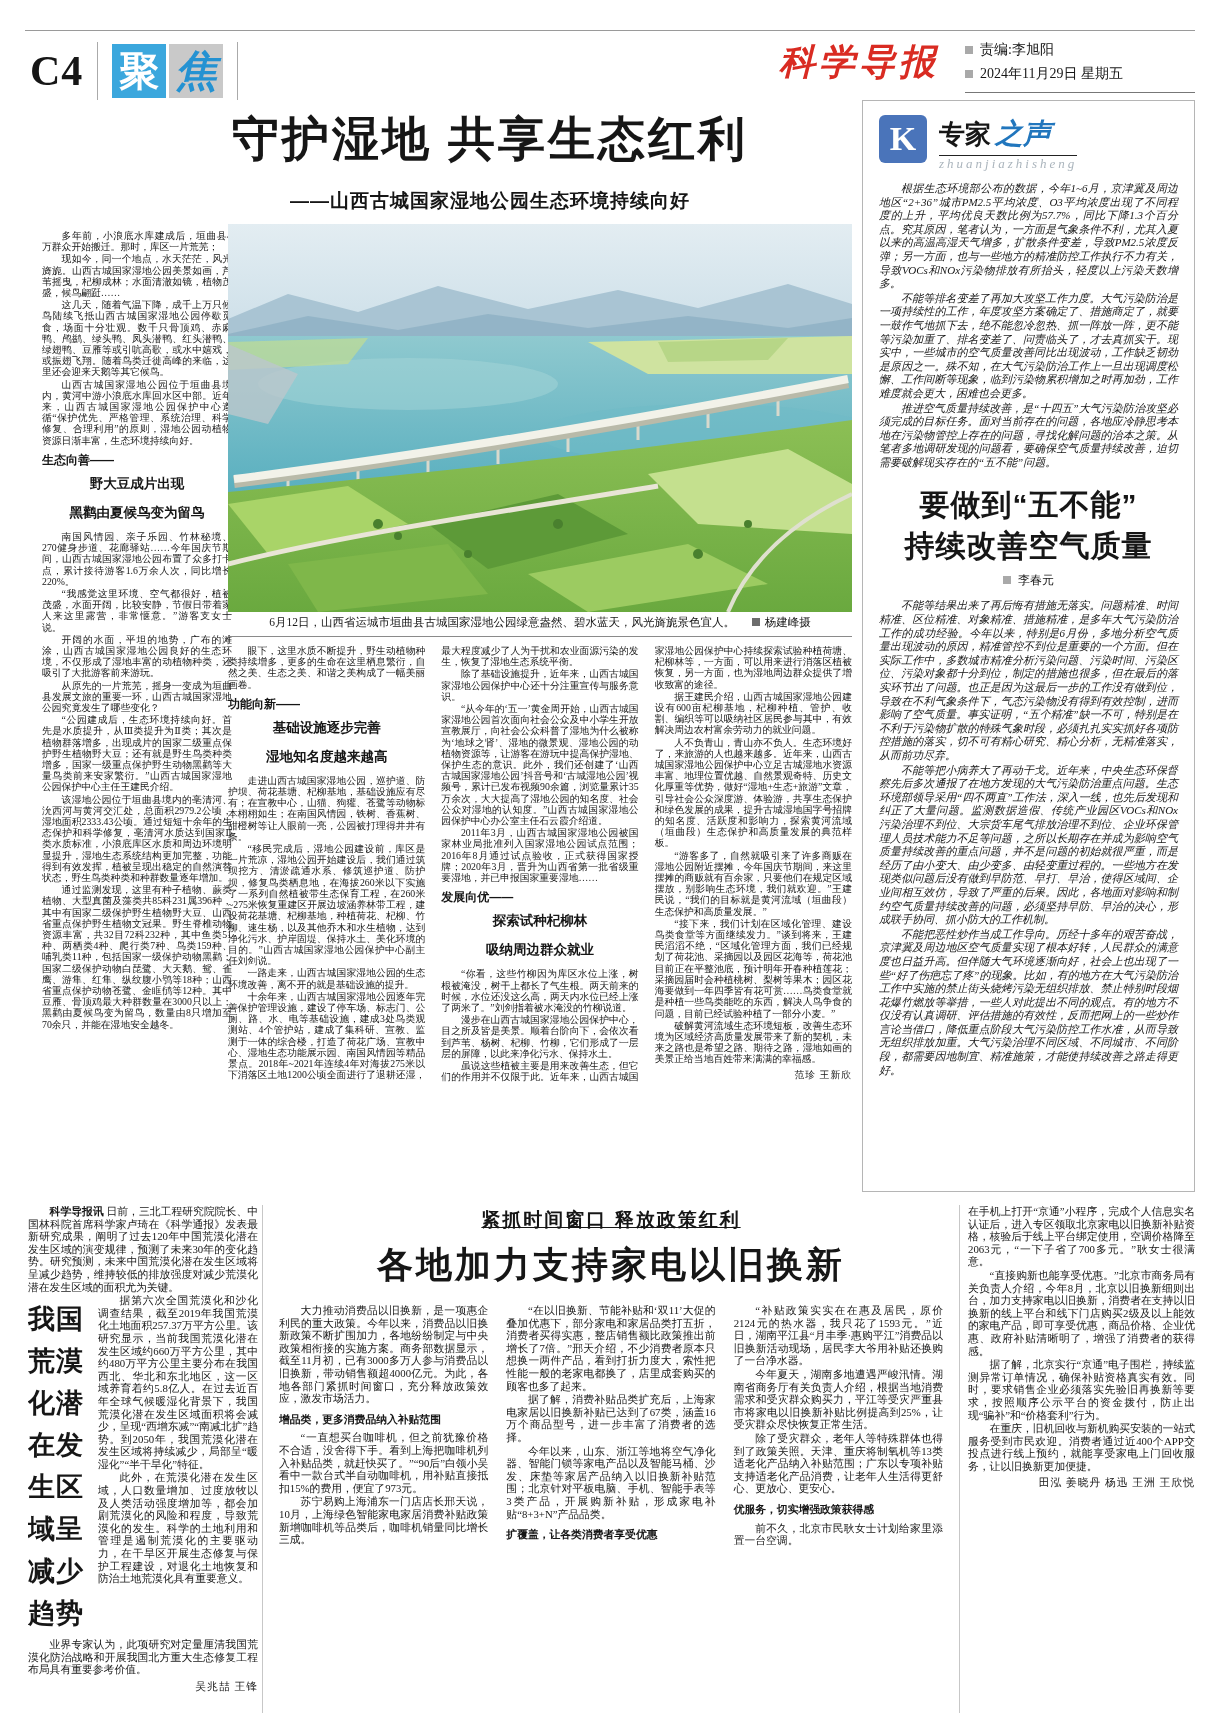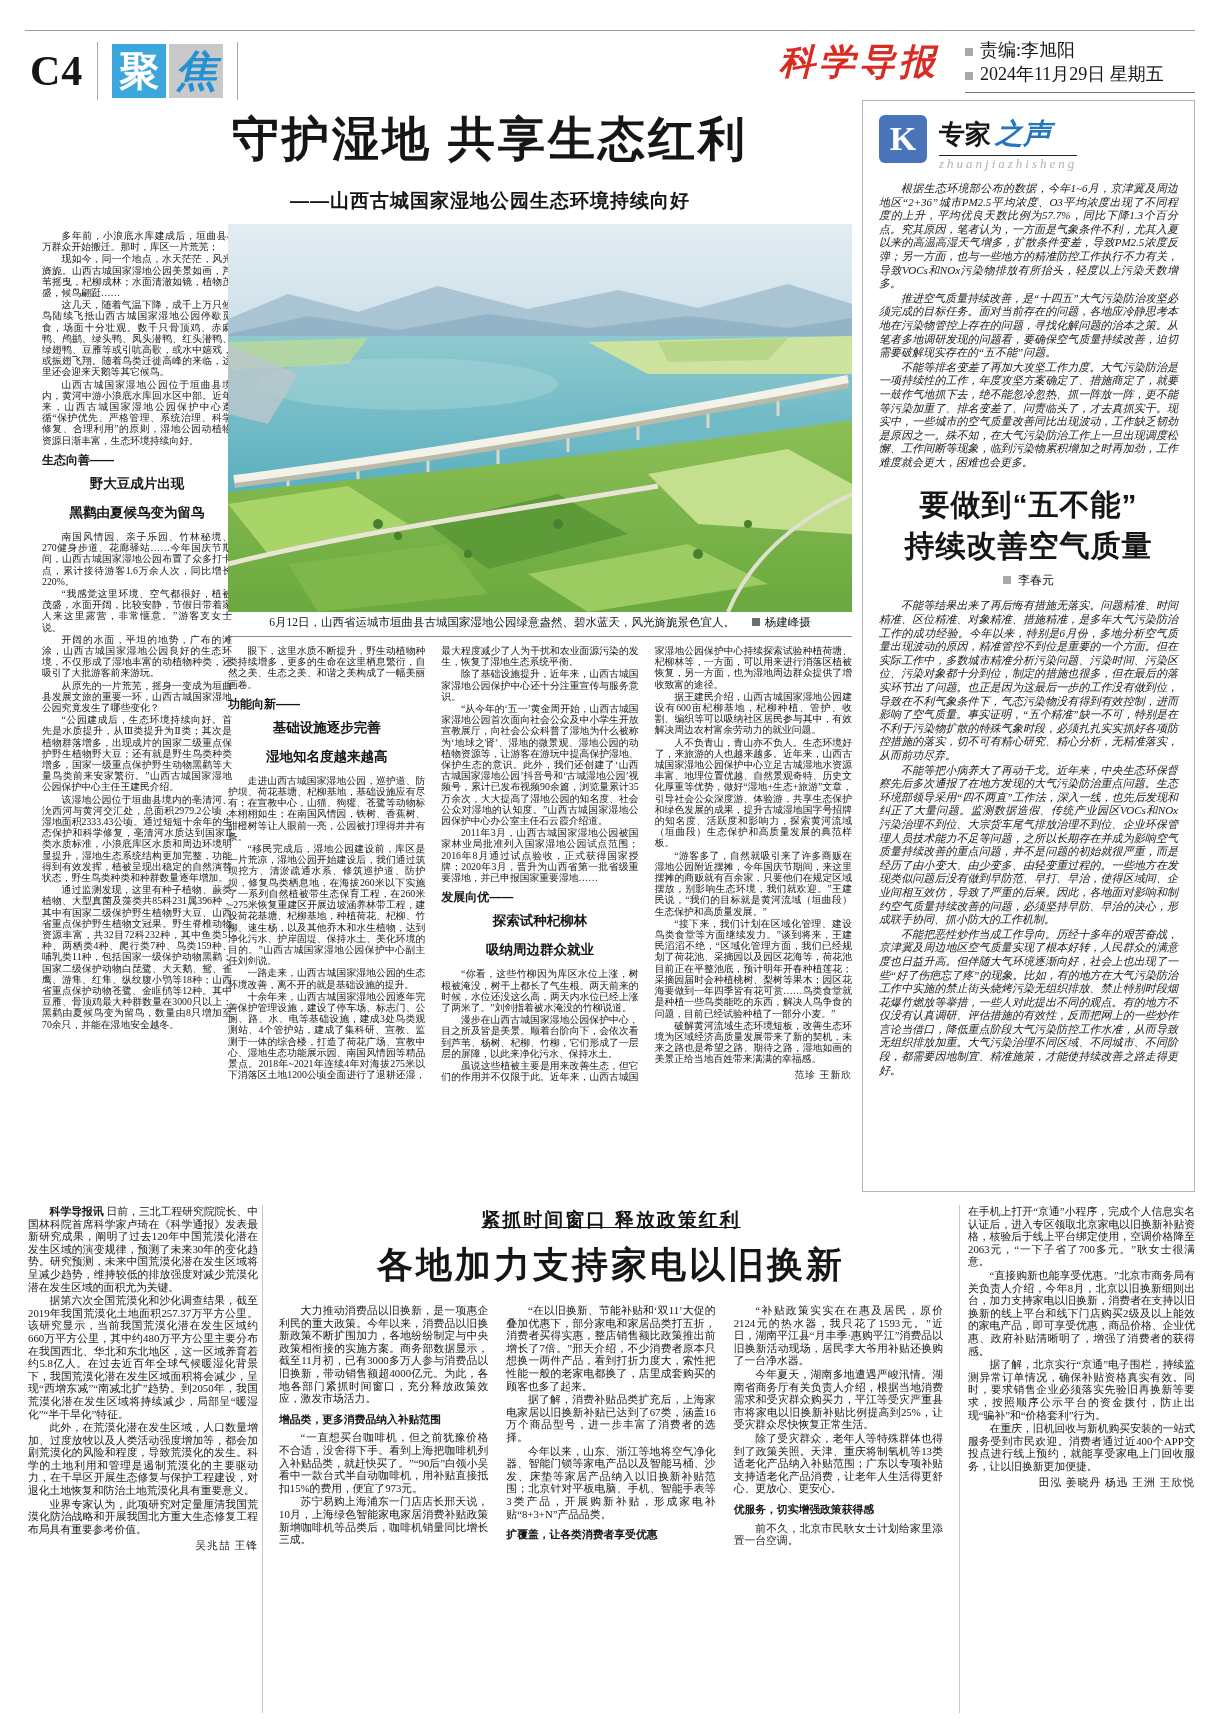--- a/index.html
+++ b/index.html
@@ -9,21 +9,21 @@
   
   #top-rule{position:absolute;left:25px;right:25px;top:30px;border-top:1.5px solid #9a9a9a;}
   #hdr-left{position:absolute;left:30px;top:40px;height:62px;display:flex;align-items:center;}
   #page-no{font-size:42px;font-weight:bold;letter-spacing:1px;}
   .vrule{width:1px;height:58px;background:#aaa;margin:0 14px;}
   .logo-sq{width:54px;height:54px;display:flex;align-items:center;justify-content:center;}
   #sq-ju{background:#3ba7dd;color:#fff;font-size:40px;font-weight:900;}
   #sq-jiao{background:#c9c9c9;color:#2492d2;font-size:42px;font-weight:900;font-style:italic;margin-left:3px;}
   #hdr-right{position:absolute;right:25px;top:38px;display:flex;align-items:flex-start;}
   #masthead{color:#d92b22;font-size:36px;font-weight:900;font-style:italic;letter-spacing:4px;margin-right:26px;margin-top:0;}
-  #hdr-meta{font-size:18px;line-height:24px;border-bottom:1px solid #777;padding-bottom:6px;min-width:230px;}
+  #hdr-meta{font-size:14px;line-height:24px;border-bottom:1px solid #777;padding-bottom:6px;min-width:230px;}
   .bsq{display:inline-block;width:8px;height:8px;background:#a9a9a9;margin-right:7px;}
   
   #main-headline{position:absolute;left:120px;top:108px;width:740px;text-align:center;
                  font-size:47px;font-weight:900;letter-spacing:3px;}
   #main-subhead{position:absolute;left:120px;top:188px;width:740px;text-align:center;
                 font-size:19px;font-weight:bold;letter-spacing:1px;}
   #col-left{position:absolute;left:42px;top:230px;width:190px;height:958px;overflow:hidden;
             font-size:9.8px;line-height:11.2px;}
   .para{margin:0 0 1px 0;text-indent:2em;text-align:justify;}
   .sec-head{margin:9px 0 7px 0;}
@@ -203,35 +203,36 @@
       <div id="k-sq">K</div>
       <div>
         <div id="x-title-wrap">
           <span id="x-title-black" class="sans">专家</span>
           <span id="x-title-blue">之声</span>
         </div>
         <div id="x-pinyin">zhuanjiazhisheng</div>
       </div>
     </div>
     <p class="x-para">根据生态环境部公布的数据，今年1~6月，京津冀及周边地区“2+36”城市PM2.5平均浓度、O3平均浓度出现了不同程度的上升，平均优良天数比例为57.7%，同比下降1.3个百分点。究其原因，笔者认为，一方面是气象条件不利，尤其入夏以来的高温高湿天气增多，扩散条件变差，导致PM2.5浓度反弹；另一方面，也与一些地方的精准防控工作执行不力有关，导致VOCs和NOx污染物排放有所抬头，轻度以上污染天数增多。</p>
+    <p class="x-para">不能等排名变差了再加大攻坚工作力度。大气污染防治是一项持续性的工作，年度攻坚方案确定了、措施商定了，就要一鼓作气地抓下去，绝不能忽冷忽热、抓一阵放一阵，更不能等污染加重了、排名变差了、问责临头了，才去真抓实干。现实中，一些城市的空气质量改善同比出现波动，工作缺乏韧劲是原因之一。殊不知，在大气污染防治工作上一旦出现调度松懈、工作间断等现象，临到污染物累积增加之时再加劲，工作难度就会更大，困难也会更多。</p>
     <p class="x-para">推进空气质量持续改善，是“十四五”大气污染防治攻坚必须完成的目标任务。面对当前存在的问题，各地应冷静思考本地在污染物管控上存在的问题，寻找化解问题的治本之策。从笔者多地调研发现的问题看，要确保空气质量持续改善，迫切需要破解现实存在的“五不能”问题。</p>
-    <p class="x-para">不能等排名变差了再加大攻坚工作力度。大气污染防治是一项持续性的工作，年度攻坚方案确定了、措施商定了，就要一鼓作气地抓下去，绝不能忽冷忽热、抓一阵放一阵，更不能等污染加重了、排名变差了、问责临头了，才去真抓实干。现实中，一些城市的空气质量改善同比出现波动，工作缺乏韧劲是原因之一。殊不知，在大气污染防治工作上一旦出现调度松懈、工作间断等现象，临到污染物累积增加之时再加劲，工作难度就会更大，困难也会更多。</p>
     <div id="x-headline" class="sans">
       <div>要做到“五不能”</div>
       <div>持续改善空气质量</div>
     </div>
     <div id="x-byline"><span class="bsq"></span><span>李春元</span></div>
     <p class="x-para">不能等结果出来了再后悔有措施无落实。问题精准、时间精准、区位精准、对象精准、措施精准，是多年大气污染防治工作的成功经验。今年以来，特别是6月份，多地分析空气质量出现波动的原因，精准管控不到位是重要的一个方面。但在实际工作中，多数城市精准分析污染问题、污染时间、污染区位、污染对象都十分到位，制定的措施也很多，但在最后的落实环节出了问题。也正是因为这最后一步的工作没有做到位，导致在不利气象条件下，气态污染物没有得到有效控制，进而影响了空气质量。事实证明，“五个精准”缺一不可，特别是在不利于污染物扩散的特殊气象时段，必须扎扎实实抓好各项防控措施的落实，切不可有精心研究、精心分析，无精准落实，从而前功尽弃。</p>
     <p class="x-para">不能等把小病养大了再动干戈。近年来，中央生态环保督察先后多次通报了在地方发现的大气污染防治重点问题。生态环境部领导采用“四不两直”工作法，深入一线，也先后发现和纠正了大量问题。监测数据造假、传统产业园区VOCs和NOx污染治理不到位、大宗货车尾气排放治理不到位、企业环保管理人员技术能力不足等问题，之所以长期存在并成为影响空气质量持续改善的重点问题，并不是问题的初始就很严重，而是经历了由小变大、由少变多、由轻变重过程的。一些地方在发现类似问题后没有做到早防范、早打、早治，使得区域间、企业间相互效仿，导致了严重的后果。因此，各地面对影响和制约空气质量持续改善的问题，必须坚持早防、早治的决心，形成联手协同、抓小防大的工作机制。</p>
     <p class="x-para">不能把恶性炒作当成工作导向。历经十多年的艰苦奋战，京津冀及周边地区空气质量实现了根本好转，人民群众的满意度也日益升高。但伴随大气环境逐渐向好，社会上也出现了一些“好了伤疤忘了疼”的现象。比如，有的地方在大气污染防治工作中实施的禁止街头烧烤污染无组织排放、禁止特别时段烟花爆竹燃放等举措，一些人对此提出不同的观点。有的地方不仅没有认真调研、评估措施的有效性，反而把网上的一些炒作言论当借口，降低重点阶段大气污染防控工作水准，从而导致无组织排放加重。大气污染治理不同区域、不同城市、不同阶段，都需要因地制宜、精准施策，才能使持续改善之路走得更好。</p>
   </div>
 
   <div id="b-left" class="b-txt">
     <p class="para"><b class="sans">科学导报讯</b>&nbsp;<span>日前，三北工程研究院院长、中国林科院首席科学家卢琦在《科学通报》发表最新研究成果，阐明了过去120年中国荒漠化潜在发生区域的演变规律，预测了未来30年的变化趋势。研究预测，未来中国荒漠化潜在发生区域将呈减少趋势，维持较低的排放强度对减少荒漠化潜在发生区域的面积尤为关键。</span></p>
     <div>
+      <div id="bl-headline" class="sans">我国荒漠化潜在发生区域呈减少趋势</div>
       <p class="para">据第六次全国荒漠化和沙化调查结果，截至2019年我国荒漠化土地面积257.37万平方公里。该研究显示，当前我国荒漠化潜在发生区域约660万平方公里，其中约480万平方公里主要分布在我国西北、华北和东北地区，这一区域养育着约5.8亿人。在过去近百年全球气候暖湿化背景下，我国荒漠化潜在发生区域面积将会减少，呈现“西增东减”“南减北扩”趋势。到2050年，我国荒漠化潜在发生区域将持续减少，局部呈“暖湿化”“半干旱化”特征。</p>
       <p class="para">此外，在荒漠化潜在发生区域，人口数量增加、过度放牧以及人类活动强度增加等，都会加剧荒漠化的风险和程度，导致荒漠化的发生。科学的土地利用和管理是遏制荒漠化的主要驱动力，在干旱区开展生态修复与保护工程建设，对退化土地恢复和防治土地荒漠化具有重要意义。</p>
     </div>
     <p class="para" style="clear:both">业界专家认为，此项研究对定量厘清我国荒漠化防治战略和开展我国北方重大生态修复工程布局具有重要参考价值。</p>
     <div class="art-byline">吴兆喆  王锋</div>
   </div>
 
   <div id="b-mid">
     <div id="bm-kicker" class="sans">紧抓时间窗口  释放政策红利</div>
     <div id="bm-headline" class="sans">各地加力支持家电以旧换新</div>

